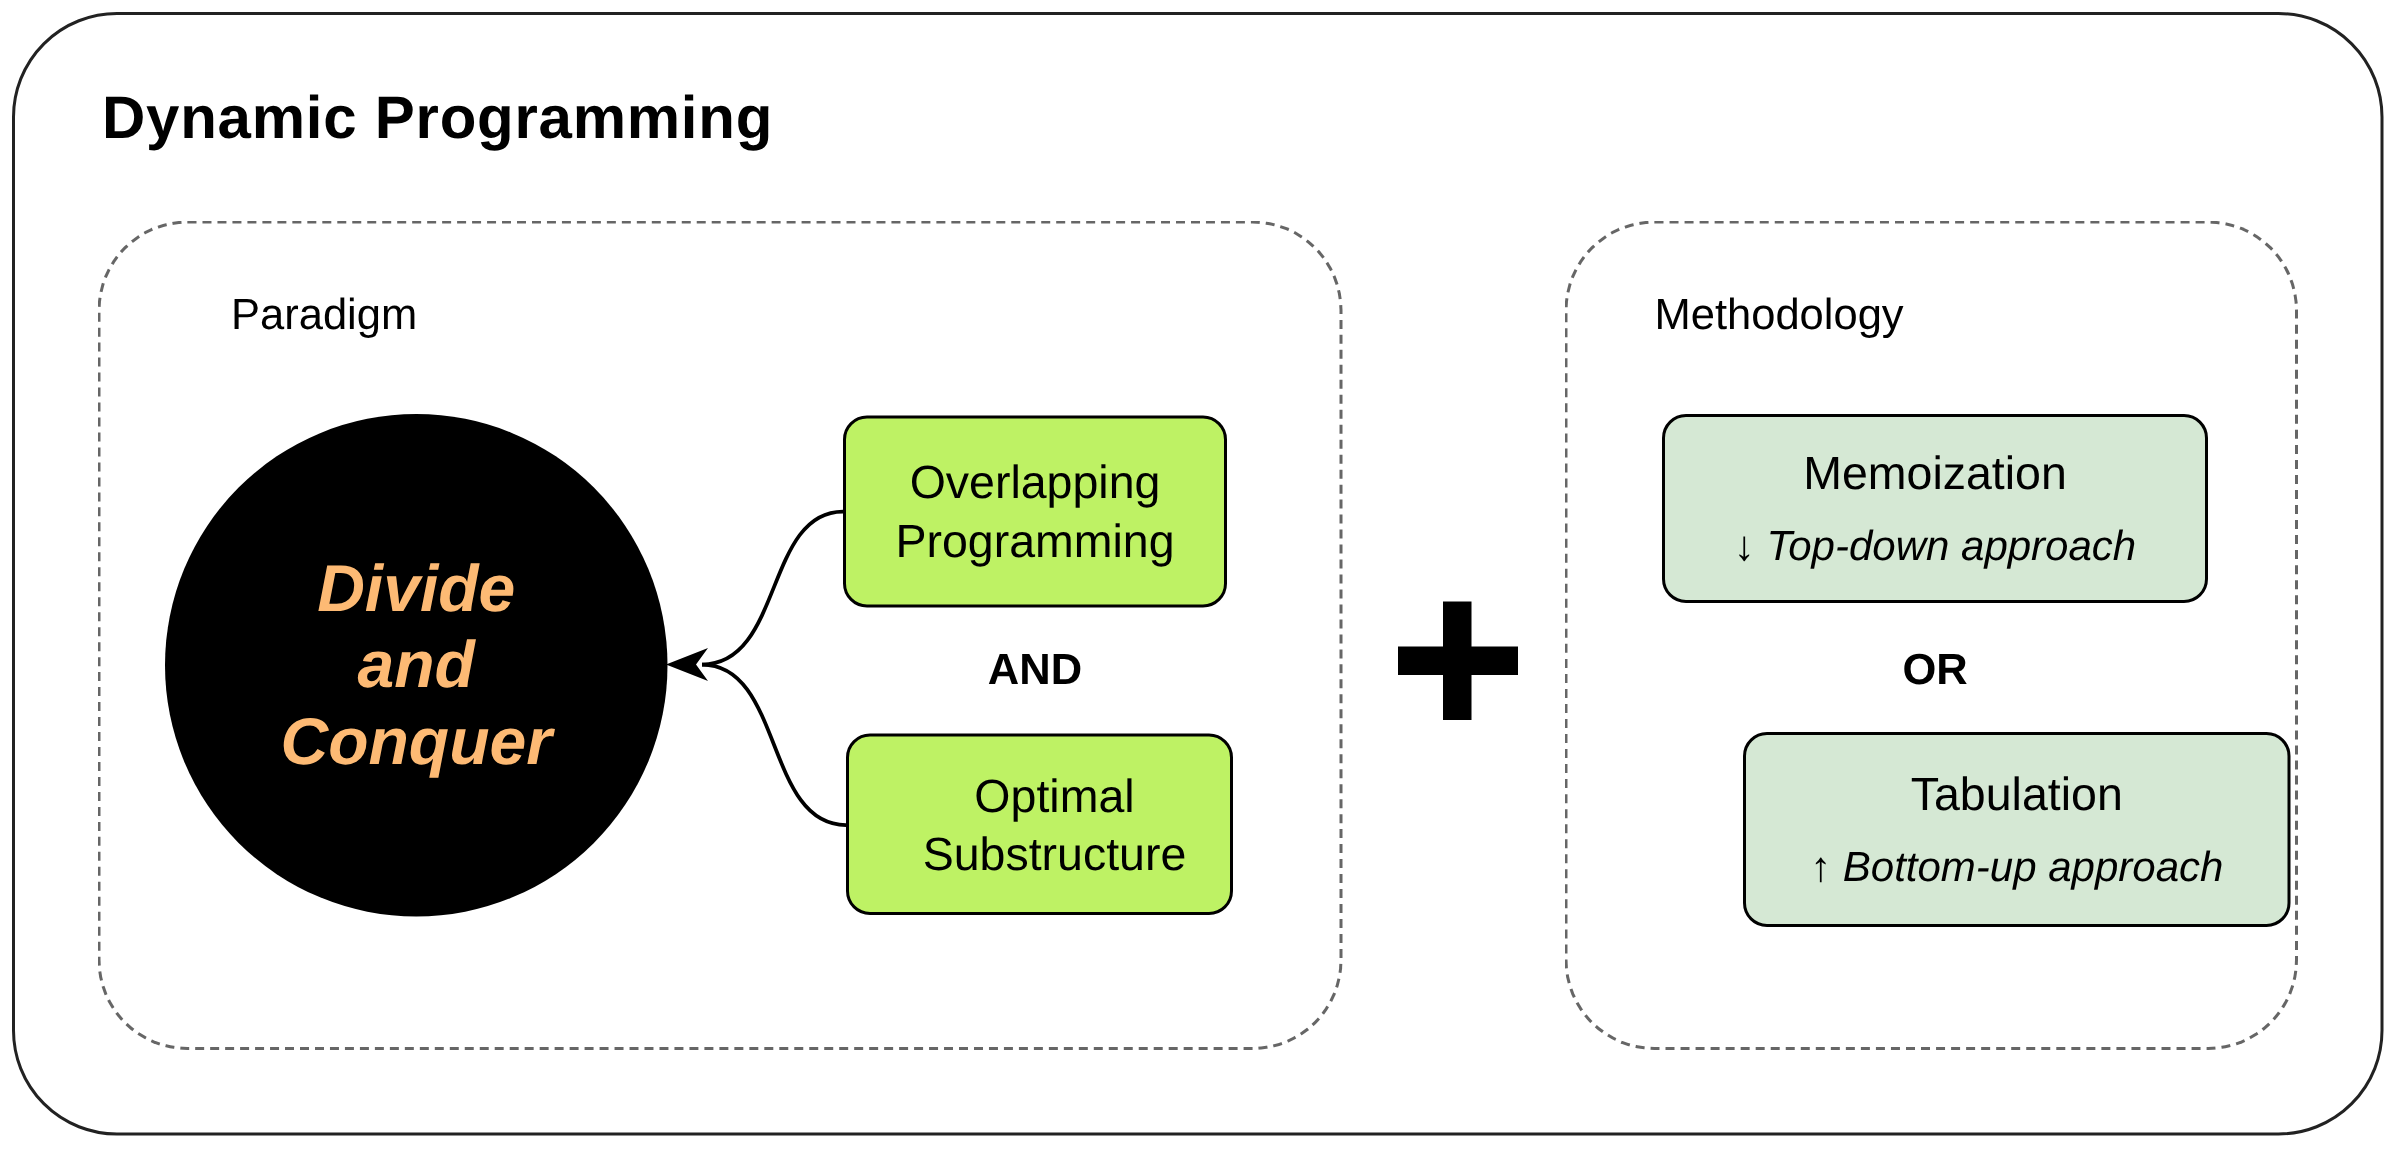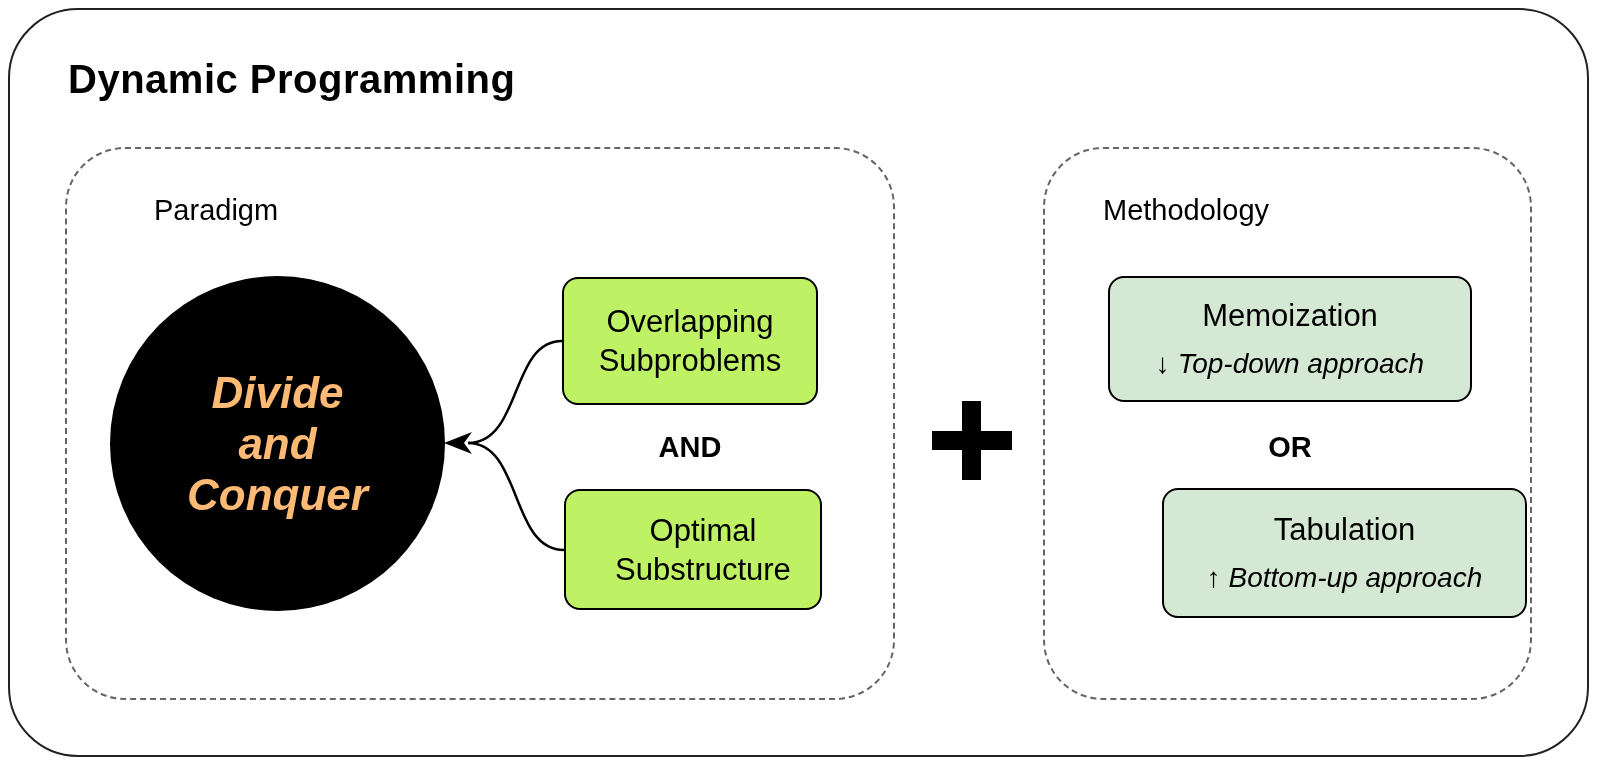--- a/index.html
+++ b/index.html
@@ -140,21 +140,21 @@
     <div class="circle-text">
       <span>Divide</span>
       <span>and</span>
       <span>Conquer</span>
     </div>
   </div>
 
   <div class="condition-box box-overlapping">
     <div>
       <span>Overlapping</span>
-      <span>Subproblems</span>
+      <span>Programming</span>
     </div>
   </div>
 
   <div class="operator-label op-and">AND</div>
 
   <div class="condition-box box-optimal">
     <div>
       <span>Optimal</span>
       <span>Substructure</span>
     </div>

